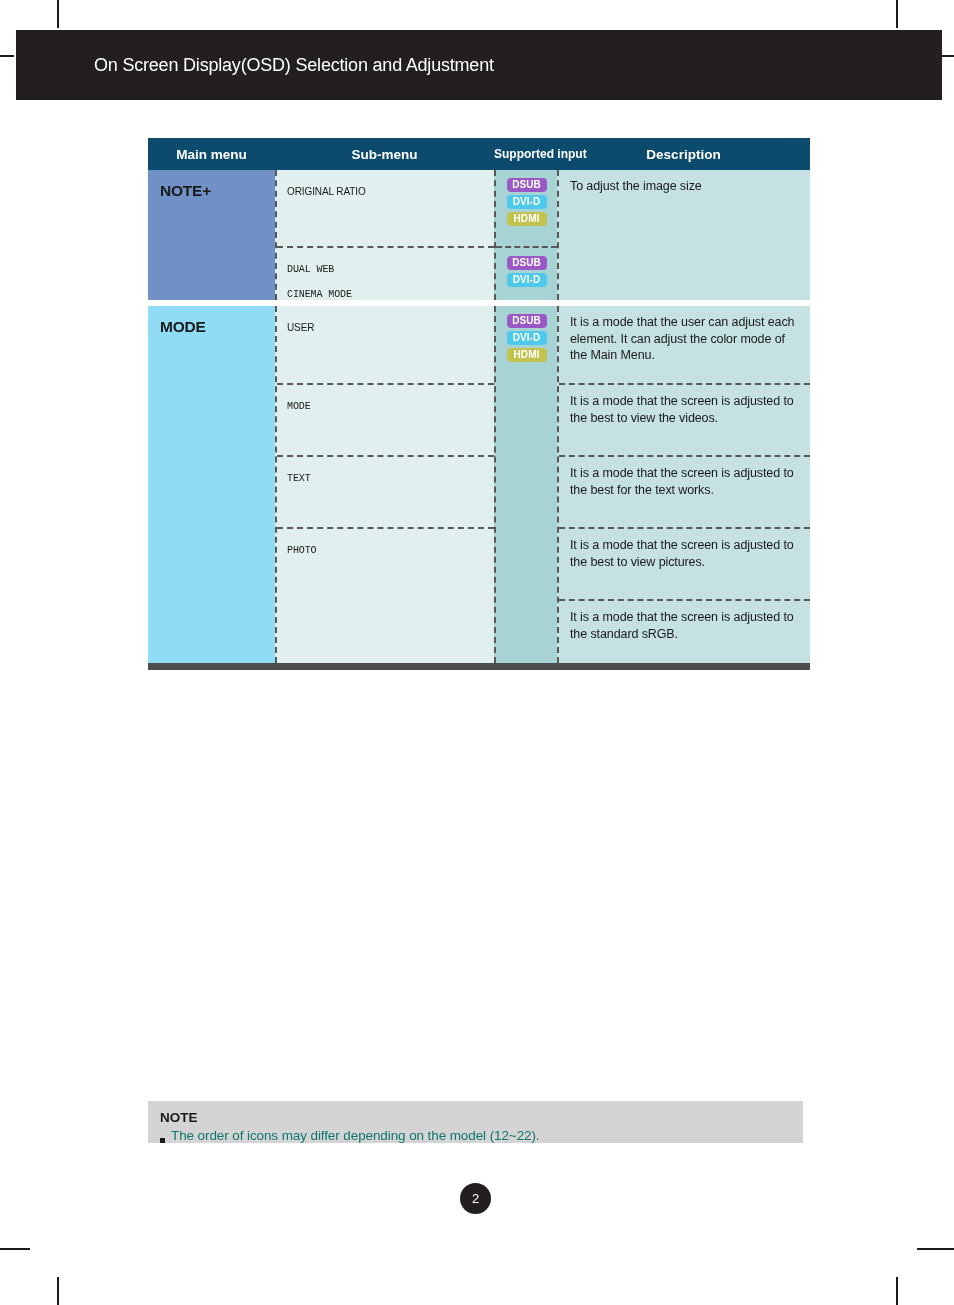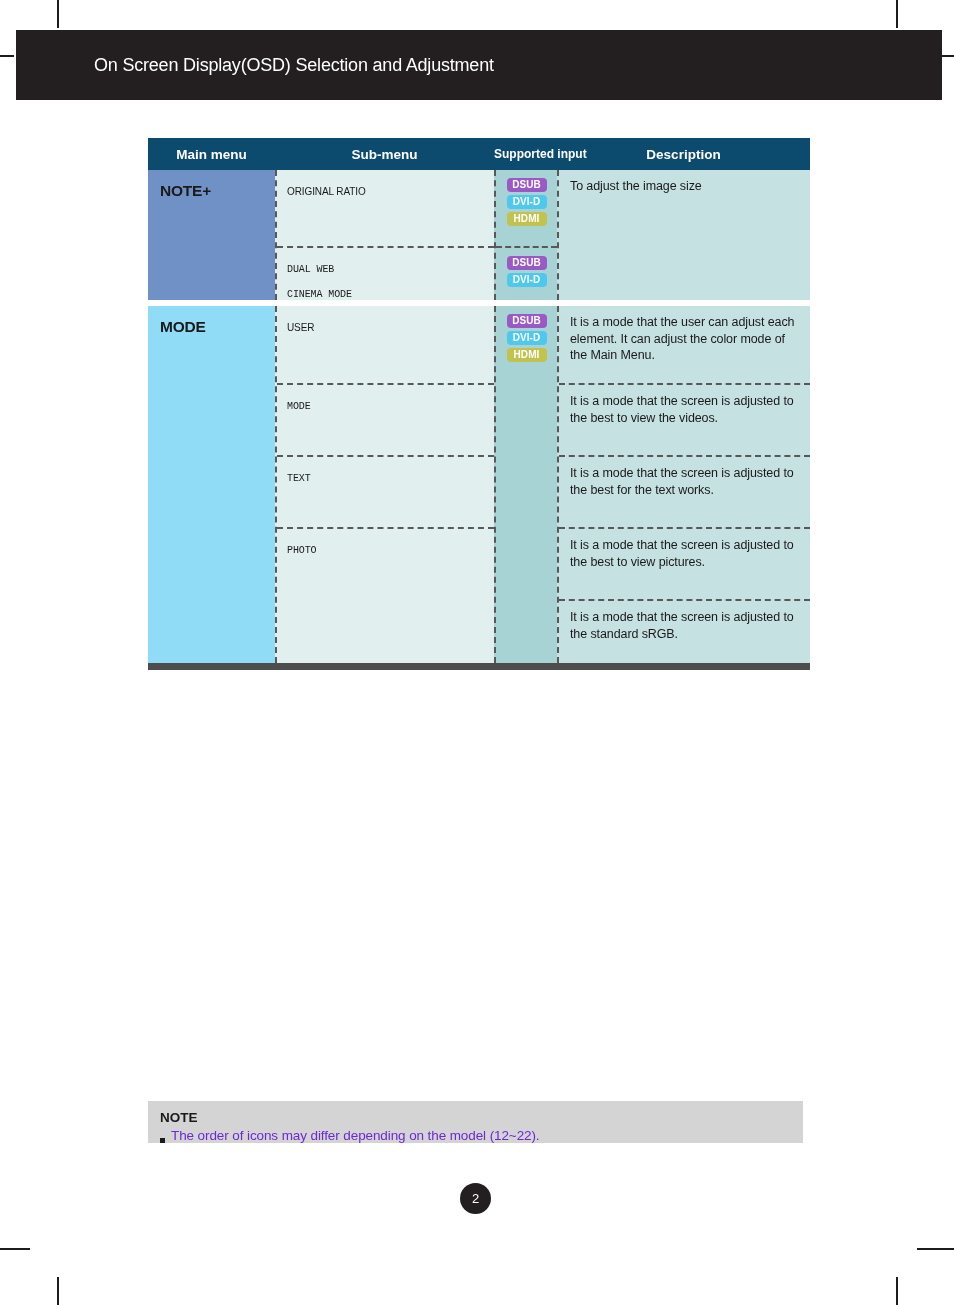--- a/index.html
+++ b/index.html
@@ -190,21 +190,21 @@
     font-size: 13.5px;
     font-weight: bold;
     color: #1a1a1a;
     line-height: 17px;
   }
   .note-item {
     display: flex;
     align-items: flex-end;
     gap: 6px;
     font-size: 13.5px;
-    color: #6d28d9;
+    color: #0f766e;
     line-height: 20px;
     letter-spacing: -0.1px;
   }
   .note-bullet {
     width: 5px;
     height: 5px;
     background: #1a1a1a;
     flex: none;
     position: relative;
     top: -3px;

